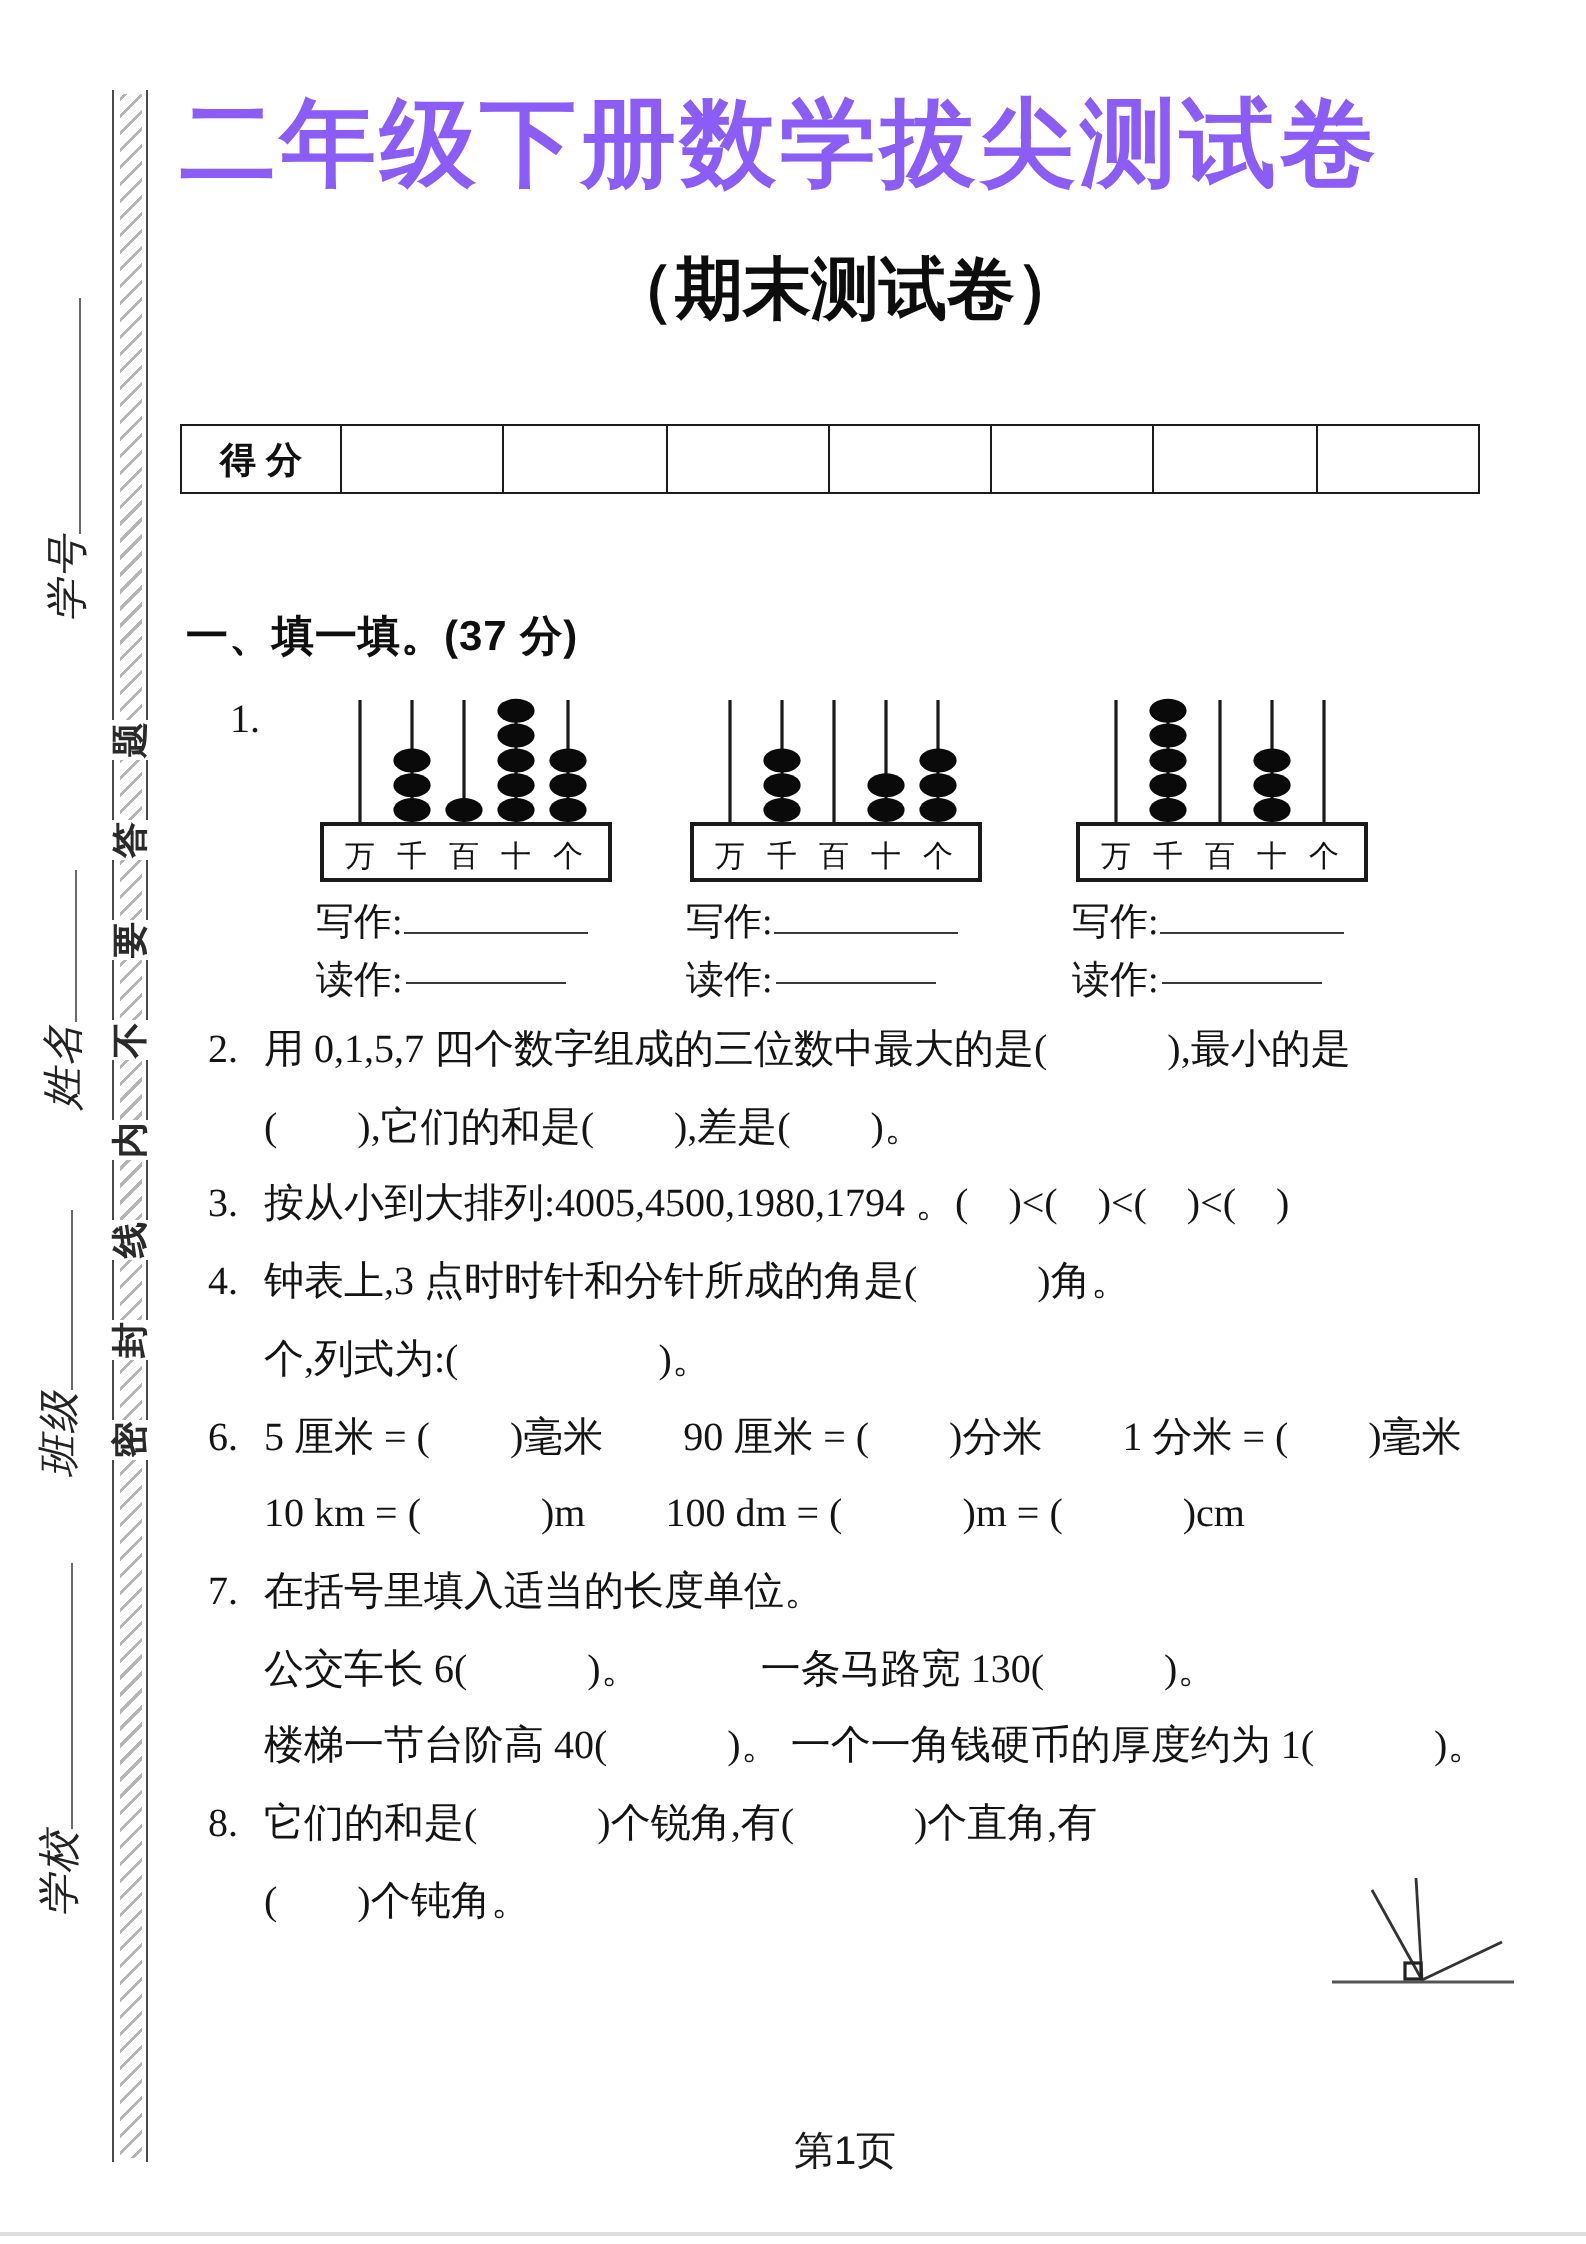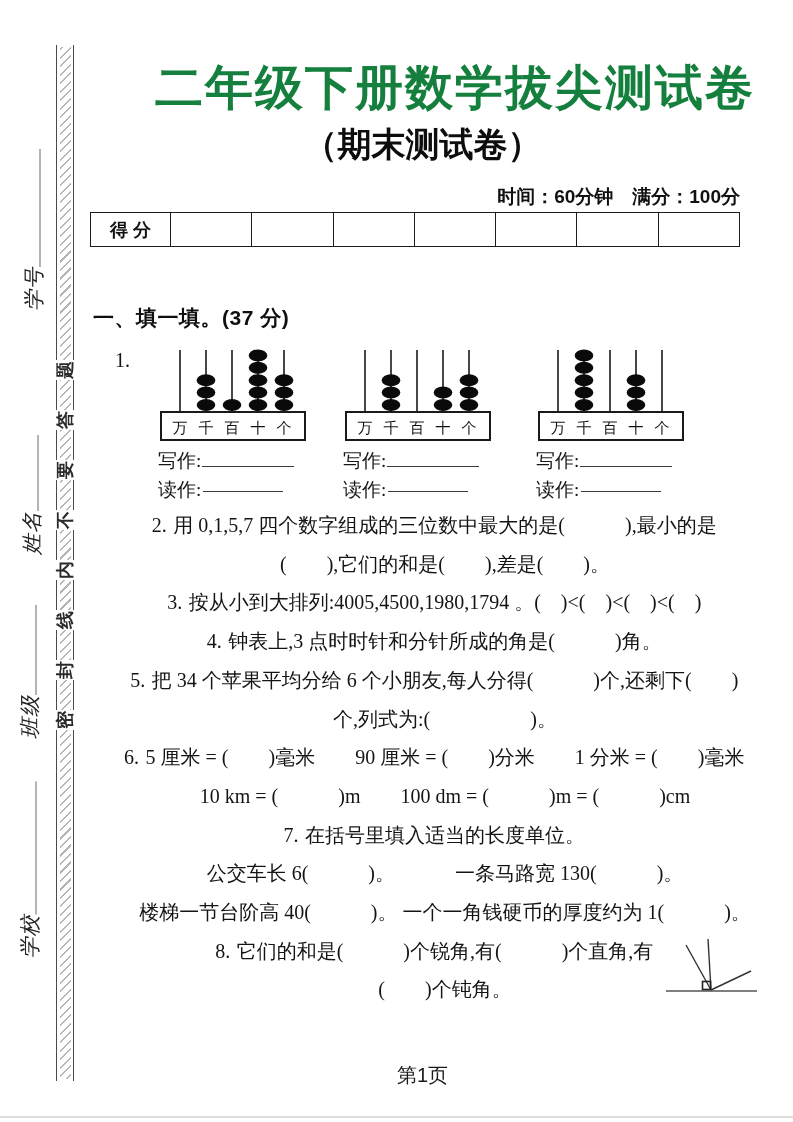--- a/index.html
+++ b/index.html
@@ -20,23 +20,23 @@
     font-weight:600;
   }
   .v-field {
     position:absolute; white-space:nowrap; transform:translate(-50%,-50%) rotate(-90deg);
     font-size:21px; font-style:italic; color:#222; letter-spacing:1px;
   }
   .v-field .u { display:inline-block; border-bottom:1.6px solid #6a6a6a; height:1em; vertical-align:baseline; }
   
   .main { position:absolute; left:90px; top:0; width:665px; height:1122px; }
   .title {
-    position:absolute; top:56px; left:0; width:665px; text-align:right;
+    position:absolute; top:40px; left:0; width:665px; text-align:left;
     font-family:"Liberation Sans","DejaVu Sans",sans-serif; font-weight:900;
-    font-size:48px; letter-spacing:2px; color:#15803d; white-space:nowrap;
+    font-size:48px; letter-spacing:2px; color:#8b5cf6; white-space:nowrap;
   }
   .subtitle {
     position:absolute; top:122px; left:0; width:665px; text-align:center;
     font-family:"Liberation Sans","DejaVu Sans",sans-serif; font-weight:900;
     font-size:34px; color:#0d0d0d;
   }
   .meta {
     position:absolute; top:184px; left:0; width:650px; text-align:right;
     font-family:"Liberation Sans","DejaVu Sans",sans-serif; font-weight:700;
     font-size:19px; color:#111;
@@ -56,21 +56,21 @@
   }
   
   .q1 { position:absolute; top:345px; left:0; width:665px; height:160px; }
   .q1-num { position:absolute; left:25px; top:4px; font-size:20px; }
   .abacus-group { position:absolute; top:3px; width:152px; }
   .ab-line { font-size:19px; height:29px; line-height:29px; white-space:nowrap; color:#161616; }
   .u-line { display:inline-block; width:92px; border-bottom:1.6px solid #3a3a3a; height:13px; margin-left:1px; }
   .u-line.mid { width:80px; border-bottom:none; border-top:1.6px solid #3a3a3a; height:0; vertical-align:4px; margin-left:2px; }
   
   .questions { position:absolute; top:506px; left:0; width:668px; }
-  .q-line { line-height:38.7px; font-size:20px; white-space:nowrap; color:#141414;text-align:center; }
+  .q-line { line-height:38.7px; font-size:20px; white-space:nowrap; color:#141414; }
   .q-num { display:inline-block; width:28px; margin-left:14px; }
   .q-line.cont { padding-left:42px; }
   .angle-fig { position:absolute; left:656px; top:934px; }
   .footer {
     position:absolute; top:1062px; left:0; width:665px; text-align:center;
     font-family:"Liberation Sans","DejaVu Sans",sans-serif; font-size:20px; color:#1a1a1a;
   }
   .bottom-edge { position:absolute; left:0; top:1116px; width:793px; height:2px; background:#dedede; }
 </style>
 </head>
@@ -92,21 +92,20 @@
   <div id="fields">
       <div class="v-field" style="left: 33px; top: 230px;"><span>学号</span><span class="u" style="width: 118px;"></span></div>
       <div class="v-field" style="left: 31px; top: 495px;"><span>姓名</span><span class="u" style="width: 76px;"></span></div>
       <div class="v-field" style="left: 29px; top: 672px;"><span>班级</span><span class="u" style="width: 90px;"></span></div>
       <div class="v-field" style="left: 29px; top: 870px;"><span>学校</span><span class="u" style="width: 133px;"></span></div>
     </div>
 
   <div class="main">
     <div class="title">二年级下册数学拔尖测试卷</div>
     <div class="subtitle">（期末测试卷）</div>
-    <div class="meta">时间：60分钟　满分：100分</div>
 
     <table class="score">
       <colgroup>
           <col style="width:80px">
         </colgroup>
       <tbody id="score-body">
           <tr class="scr">
             <th>得 分</th>
             <td></td>
             <td></td>
@@ -192,21 +191,20 @@
               <text x="126" y="85" text-anchor="middle" font-size="15" fill="#111">个</text>
             </svg><div class="ab-line"><span>写作:</span><span class="u-line"></span></div><div class="ab-line"><span>读作:</span><span class="u-line mid"></span></div></div>
         </div>
     </div>
 
     <div class="questions" id="questions">
         <div class="q-line"><span class="q-num">2.</span><span>用 0,1,5,7 四个数字组成的三位数中最大的是(　　　),最小的是</span></div>
         <div class="q-line cont"><span>(　　),它们的和是(　　),差是(　　)。</span></div>
         <div class="q-line"><span class="q-num">3.</span><span>按从小到大排列:4005,4500,1980,1794 。(　)&lt;(　)&lt;(　)&lt;(　)</span></div>
         <div class="q-line"><span class="q-num">4.</span><span>钟表上,3 点时时针和分针所成的角是(　　　)角。</span></div>
-        <div class="q-line"><span class="q-num">5.</span><span>把 34 个苹果平均分给 6 个小朋友,每人分得(　　　)个,还剩下(　　)</span></div>
         <div class="q-line cont"><span>个,列式为:(　　　　　)。</span></div>
         <div class="q-line"><span class="q-num">6.</span><span>5 厘米 = (　　)毫米　　90 厘米 = (　　)分米　　1 分米 = (　　)毫米</span></div>
         <div class="q-line cont"><span>10 km = (　　　)m　　100 dm = (　　　)m = (　　　)cm</span></div>
         <div class="q-line"><span class="q-num">7.</span><span>在括号里填入适当的长度单位。</span></div>
         <div class="q-line cont"><span>公交车长 6(　　　)。　　　一条马路宽 130(　　　)。</span></div>
         <div class="q-line cont"><span>楼梯一节台阶高 40(　　　)。 一个一角钱硬币的厚度约为 1(　　　)。</span></div>
         <div class="q-line"><span class="q-num">8.</span><span>它们的和是(　　　)个锐角,有(　　　)个直角,有</span></div>
         <div class="q-line cont"><span>(　　)个钝角。</span></div>
       </div>
 

